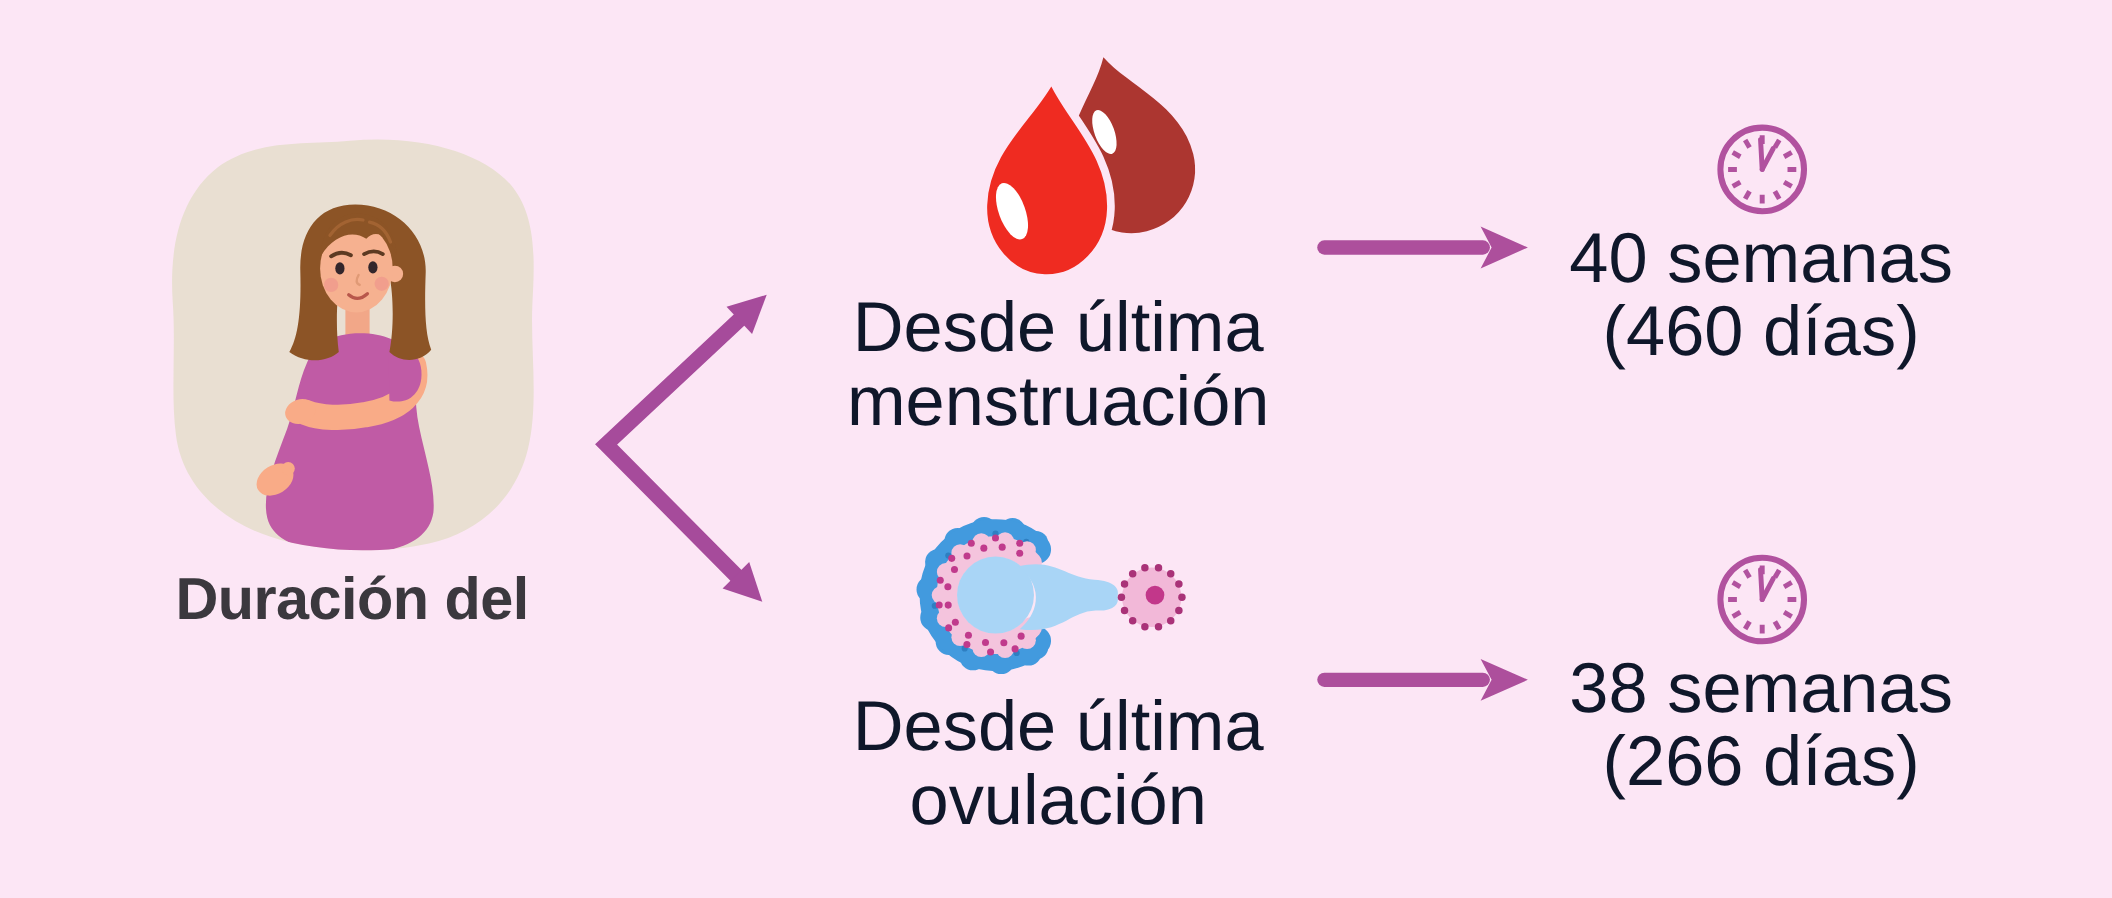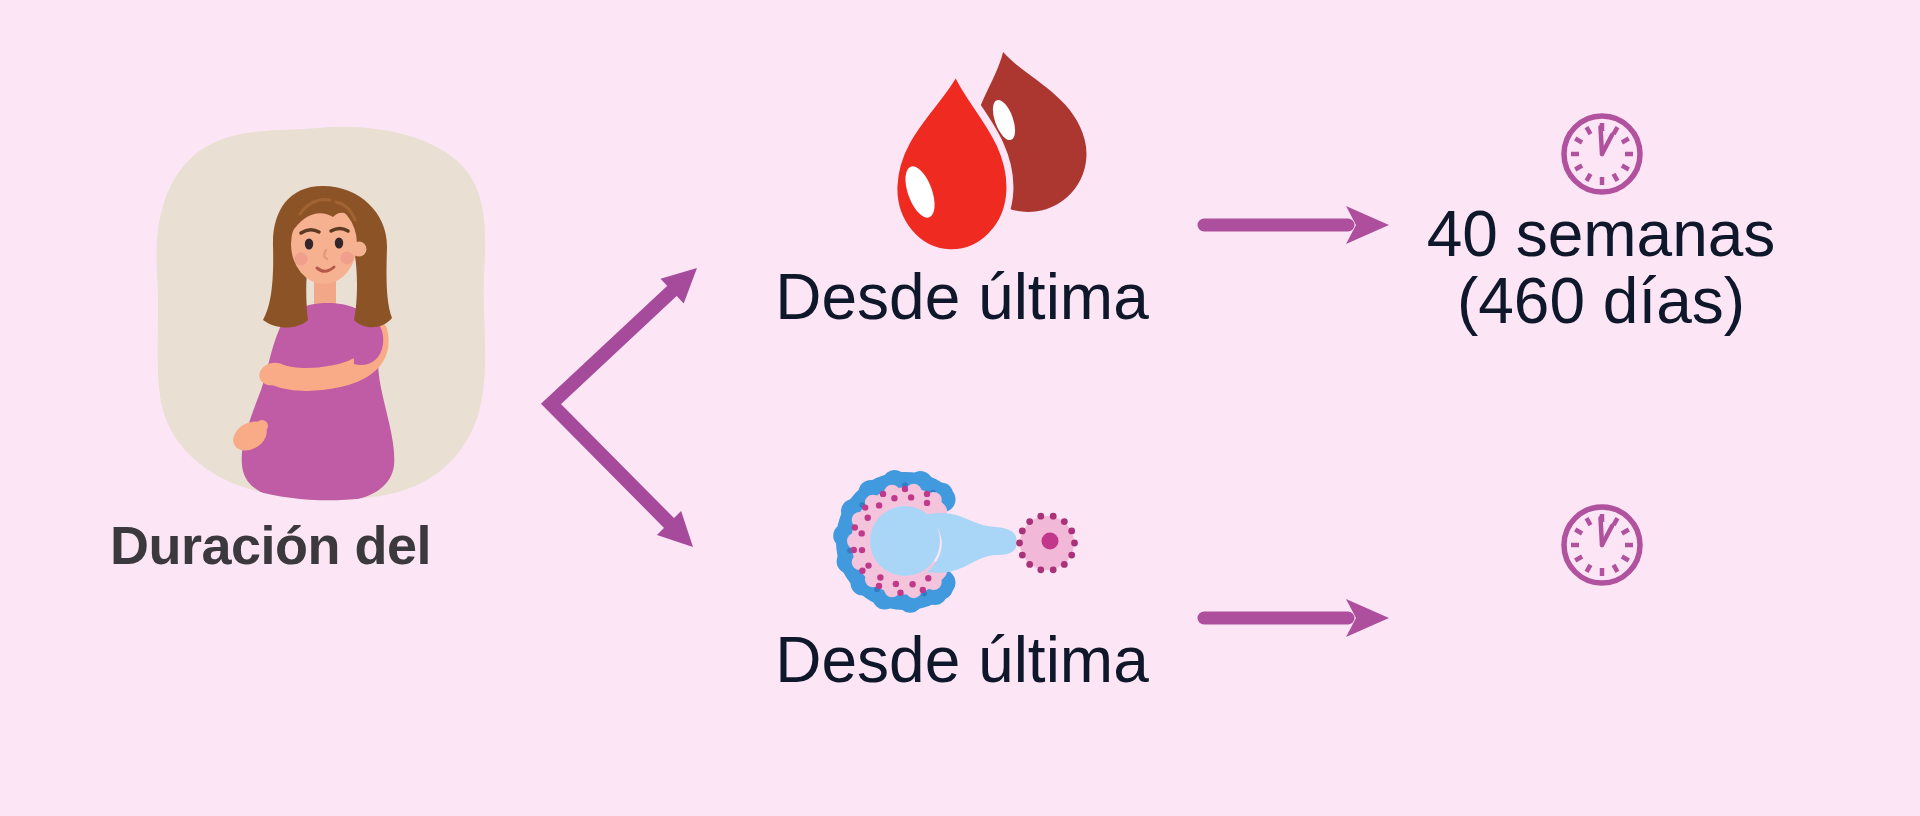--- a/index.html
+++ b/index.html
@@ -1,20 +1,20 @@
 <!DOCTYPE html>
 <html><head>
 <meta charset="utf-8">
 <style>
   html,body{margin:0;padding:0;background:#fce6f5;}
   .stage{position:relative;width:1920px;height:816px;background:#fce6f5;overflow:hidden;
          font-family:"Liberation Sans",sans-serif;color:#413e45;}
   .abs{position:absolute;}
   .title{left:110px;top:509px;width:420px;font-size:54px;font-weight:bold;line-height:72px;
-         text-align:left;color:#3b383e;letter-spacing:-0.5px;}
+         text-align:center;color:#3b383e;letter-spacing:-0.5px;}
   .caption{font-size:64px;line-height:67px;text-align:center;color:#0f172a;}
   .label-top{left:732px;top:264px;width:460px;}
   .label-bottom{left:732px;top:627px;width:460px;}
   .result-top{left:1371px;top:201px;width:460px;}
   .result-bottom{left:1371px;top:592px;width:460px;}
   .woman-svg{left:140px;top:118px;width:360px;height:385px;}
   .branch-svg{left:520px;top:245px;width:200px;height:320px;}
   .blood-svg{left:878px;top:40px;width:230px;height:215px;}
   .ovul-svg{left:830px;top:465px;width:260px;height:158px;}
   .harrow-top{left:1196px;top:201px;width:200px;height:48px;}
@@ -111,20 +111,21 @@
 
   <svg class="abs blood-svg" viewBox="0 0 230 215">
     <path d="M0,-103 C16,-72 58,-44 58,2 A58,58 0 1 1 -58,2 C-58,-44 -16,-72 0,-103 Z" transform="translate(150,112) rotate(-14)" fill="#ac3630"></path>
     <ellipse rx="9" ry="21" transform="translate(126,80) rotate(-20)" fill="#ffffff"></ellipse>
     <path d="M0,-103 C16,-72 58,-44 58,2 A58,58 0 1 1 -58,2 C-58,-44 -16,-72 0,-103 Z" transform="translate(74,146) rotate(2) scale(1,1.12)" fill="#ef2b21" stroke="#fce6f5" stroke-width="7"></path>
     <ellipse rx="12" ry="27" transform="translate(42,152) rotate(-20)" fill="#ffffff"></ellipse>
   </svg>
 
   <div class="abs caption label-top">
     <div>Desde última</div>
+    <div>menstruación</div>
   </div>
 
   <svg class="abs harrow-top" viewBox="0 0 200 48">
       <use href="#harrow-sym"></use>
     </svg>
   <svg class="abs clock-top" viewBox="0 0 92 92">
       <use href="#clock-sym"></use>
     </svg>
   <div class="abs caption result-top">
     <div>40 semanas</div>
@@ -211,22 +212,27 @@
         <circle cx="210.8" cy="51.2" r="3.4"></circle>
         <circle cx="223.2" cy="51.2" r="3.4"></circle>
       <circle cx="234.3" cy="56.6" r="3.4"></circle>
         <circle cx="241.7" cy="65.9" r="3.4"></circle>
     </g>
     <circle cx="220" cy="76" r="8.5" fill="#c2378a"></circle>
   </svg>
 
   <div class="abs caption label-bottom">
     <div>Desde última</div>
+    <div>ovulación</div>
   </div>
 
   <svg class="abs harrow-bottom" viewBox="0 0 200 48">
       <use href="#harrow-sym"></use>
     </svg>
   <svg class="abs clock-bottom" viewBox="0 0 92 92">
       <use href="#clock-sym"></use>
     </svg>
+  <div class="abs caption result-bottom">
+    <div>38 semanas</div>
+    <div>(266 días)</div>
+  </div>
 
 </div>
 
 </body></html>

